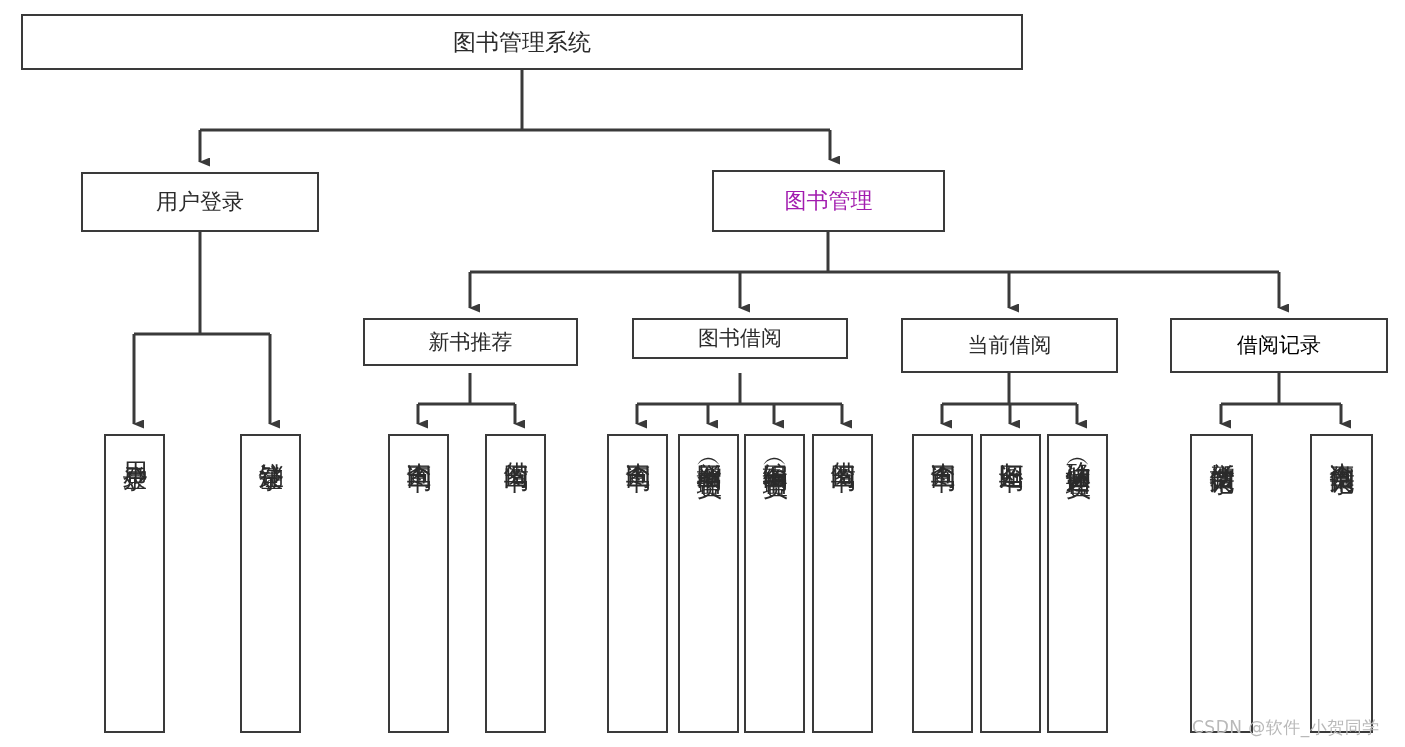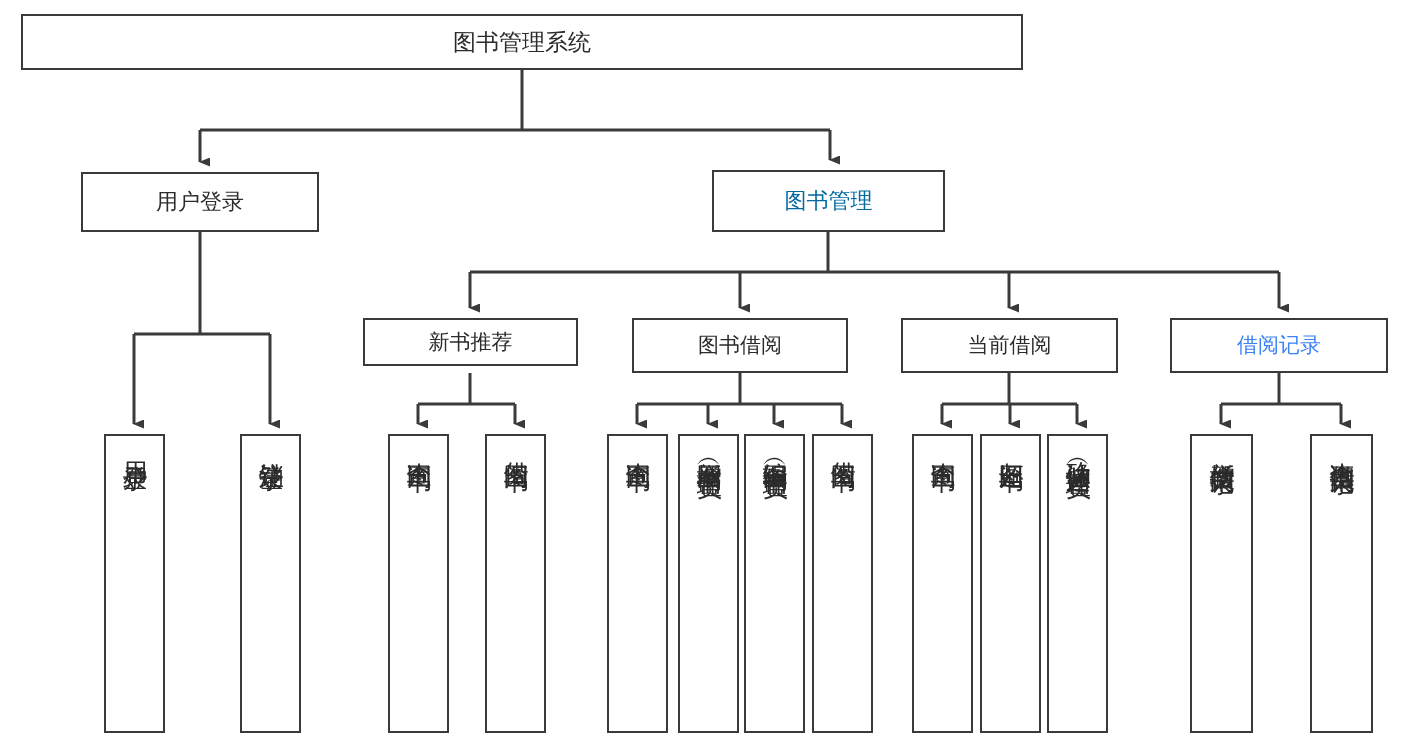--- a/index.html
+++ b/index.html
@@ -122,34 +122,34 @@
     </g>
   </svg>
 
   <div class="node node-root" id="node-root" style="left: 21px; top: 14px; width: 1002px; height: 56px; border-color: rgb(58, 58, 58); color: rgb(43, 43, 43);">
     <span class="label">图书管理系统</span>
   </div>
 
   <div class="node node-l1" id="node-l1-0" style="left: 81px; top: 172px; width: 238px; height: 60px; border-color: rgb(58, 58, 58); color: rgb(43, 43, 43);">
     <span class="label">用户登录</span>
   </div>
-  <div class="node node-l1" id="node-l1-1" style="left: 712px; top: 170px; width: 233px; height: 62px; border-color: rgb(58, 58, 58); color: #0369a1;">
+  <div class="node node-l1" id="node-l1-1" style="left: 712px; top: 170px; width: 233px; height: 62px; border-color: rgb(58, 58, 58); color: #a21caf;">
     <span class="label">图书管理</span>
   </div>
 
   <div class="node node-l2" id="node-l2-0" style="left: 363px; top: 318px; width: 215px; height: 48px; border-color: rgb(58, 58, 58); color: rgb(43, 43, 43);">
     <span class="label">新书推荐</span>
   </div>
-  <div class="node node-l2" id="node-l2-1" style="left: 632px; top: 318px; width: 216px; height: 55px; border-color: rgb(58, 58, 58); color: rgb(43, 43, 43);">
+  <div class="node node-l2" id="node-l2-1" style="left: 632px; top: 318px; width: 216px; height: 41px; border-color: rgb(58, 58, 58); color: rgb(43, 43, 43);">
     <span class="label">图书借阅</span>
   </div>
   <div class="node node-l2" id="node-l2-2" style="left: 901px; top: 318px; width: 217px; height: 55px; border-color: rgb(58, 58, 58); color: rgb(43, 43, 43); font-family: Liberation Serif, serif;">
     <span class="label">当前借阅</span>
   </div>
-  <div class="node node-l2" id="node-l2-3" style="left: 1170px; top: 318px; width: 218px; height: 55px; border-color: rgb(58, 58, 58); color: #3b82f6;">
+  <div class="node node-l2" id="node-l2-3" style="left: 1170px; top: 318px; width: 218px; height: 55px; border-color: rgb(58, 58, 58); color: #000000;">
     <span class="label">借阅记录</span>
   </div>
 
   <div class="node node-leaf" id="node-leaf-0" style="left: 104px; top: 434px; width: 61px; height: 299px; border-color: rgb(58, 58, 58); color: rgb(43, 43, 43);">
     <span class="label">用户登录</span>
   </div>
   <div class="node node-leaf" id="node-leaf-1" style="left: 240px; top: 434px; width: 61px; height: 299px; border-color: rgb(58, 58, 58); color: rgb(43, 43, 43);">
     <span class="label">注销登录</span>
   </div>
   <div class="node node-leaf" id="node-leaf-2" style="left: 388px; top: 434px; width: 61px; height: 299px; border-color: rgb(58, 58, 58); color: rgb(43, 43, 43);">
@@ -179,14 +179,15 @@
   <div class="node node-leaf" id="node-leaf-10" style="left: 1047px; top: 434px; width: 61px; height: 299px; border-color: rgb(58, 58, 58); color: rgb(43, 43, 43);">
     <span class="label">确认归还（管理员）</span>
   </div>
   <div class="node node-leaf" id="node-leaf-11" style="left: 1190px; top: 434px; width: 63px; height: 299px; border-color: rgb(58, 58, 58); color: rgb(43, 43, 43);">
     <span class="label">新增借阅记录</span>
   </div>
   <div class="node node-leaf" id="node-leaf-12" style="left: 1310px; top: 434px; width: 63px; height: 299px; border-color: rgb(58, 58, 58); color: rgb(43, 43, 43);">
     <span class="label">查询借阅记录</span>
   </div>
 
+  <div class="watermark" id="watermark" style="left: 1192px; top: 716px; color: rgb(185, 185, 185);">CSDN @软件_小贺同学</div>
 
 </div>
 
 </body></html>

